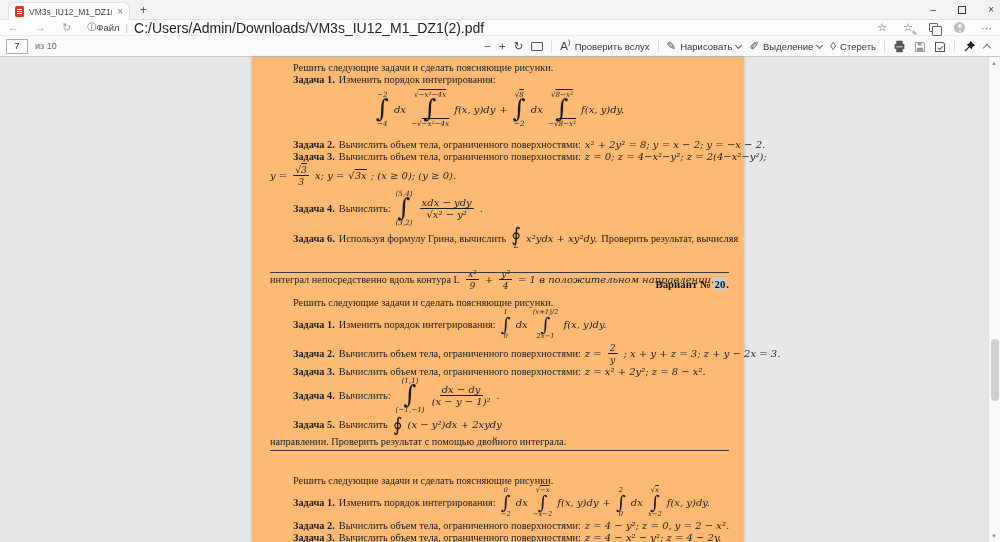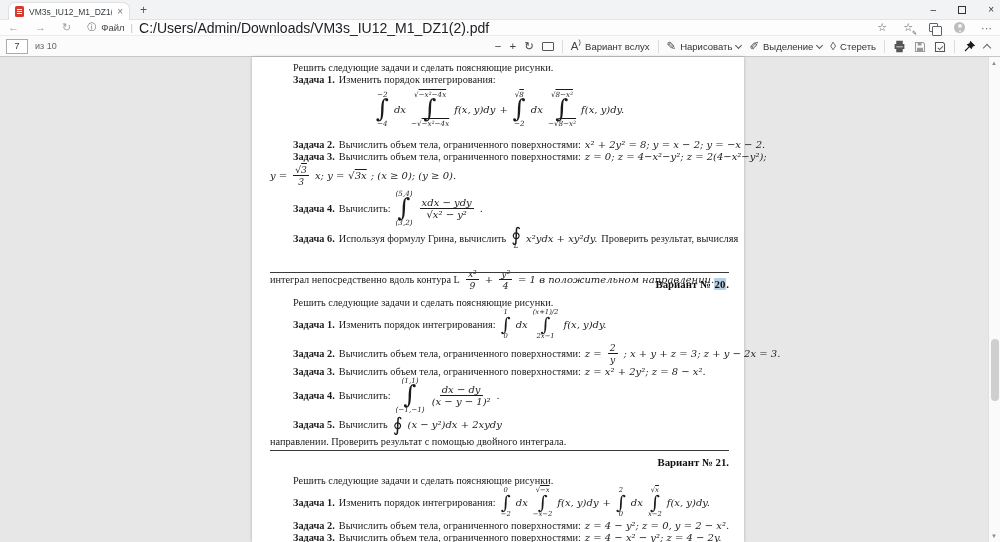--- a/index.html
+++ b/index.html
@@ -14,21 +14,21 @@
   .tabtitle { font-size:8.5px; color:#3c4043; white-space:nowrap; overflow:hidden; flex:1; }
   .tabclose { font-size:10px; color:#777; line-height:1; }
   .newtab { position:absolute; left:140px; top:3px; font-size:12px; color:#555; }
   .wincontrols { position:absolute; right:6px; top:0; height:20px; display:flex; align-items:center; gap:22px; }
   .wc { font-size:10px; color:#333; line-height:1; }
   .wc-max { width:8px; height:8px; border:1px solid #333; display:inline-block; }
 
   .addrbar { position:absolute; left:0; top:20px; width:1000px; height:16px; background:#fdfdfd; border-bottom:1px solid #ececec; display:flex; align-items:center; font-size:9.5px; color:#5f6368; }
   .addrbar .nav { margin-left:8px; display:flex; gap:16px; font-size:11px; color:#9aa0a6; }
   .addr-info { margin-left:16px; font-size:9px; color:#5f6368; }
-  .addr-prefix { margin-left:5px; color:#444; }
+  .addr-prefix { color:#444; }
   .addr-pipe { margin:0 6px; color:#c0c0c0; }
   .addr-url { color:#202124; font-size:14px; }
   .addr-right { position:absolute; right:8px; display:flex; align-items:center; gap:16px; }
   .a-icon { font-size:11px; color:#5f6368; position:relative; }
   .pencil-badge { position:absolute; right:-4px; bottom:-2px; font-size:6px; }
   .collections-icon { width:9px; height:9px; border:1px solid #5f6368; border-radius:1px; position:relative; display:inline-block; }
   .collections-icon:after { content:""; position:absolute; left:2px; top:2px; width:8px; height:8px; border:1px solid #5f6368; background:#fdfdfd; border-radius:1px; }
   .avatar { width:11px; height:11px; border-radius:50%; background:#bdbdbd; position:relative; display:inline-block; }
   .avatar:after { content:""; position:absolute; left:3.5px; top:2px; width:4px; height:4px; border-radius:50%; background:#f2f2f2; box-shadow:0 5px 0 -1px #f2f2f2; }
 
@@ -40,21 +40,21 @@
   .p-label { font-size:9.5px; color:#333; }
   .fit-icon { width:12px; height:9px; border:1px solid #555; border-radius:1px; display:inline-block; }
   .vsep { width:1px; height:13px; background:#dcdcdc; }
   .chev-down { width:5px; height:5px; border-right:1.2px solid #555; border-bottom:1.2px solid #555; transform:rotate(45deg); display:inline-block; margin-top:-2px; }
   .chev-up { width:6px; height:6px; border-right:1.2px solid #666; border-bottom:1.2px solid #666; transform:rotate(-135deg); display:inline-block; margin-top:3px; }
   .group { display:flex; align-items:center; gap:4px; }
   .svgicon { display:inline-flex; }
 
   
   .viewport { position:absolute; left:0; top:57px; width:1000px; height:485px; background:#e7e7e7; }
-  .page { position:absolute; left:252px; top:0; width:492px; height:485px; background:#ffffff; box-shadow:0 0 3px rgba(0,0,0,.25); }
+  .page { position:absolute; left:252px; top:0; width:492px; height:485px; background:#fdba74; box-shadow:0 0 3px rgba(0,0,0,.25); }
 
   .t-line { position:absolute; left:41px; right:12px; display:flex; align-items:center; gap:4px; white-space:nowrap; font:10.3px "Liberation Serif",serif; color:#1b1b1b; }
   .flush { left:18px; }
   .center { left:18px; right:15px; justify-content:center; }
   .lbl { font-weight:bold; }
   .m { font-style:italic; font-family:"DejaVu Serif",serif; font-size:10px; }
   .rd { font-style:normal; }
   .ov { text-decoration:overline; }
 
   .ig { display:inline-flex; flex-direction:column; align-items:center; line-height:1; margin:0 1px; }
@@ -119,21 +119,21 @@
   <input class="pagebox" value="7" style="">
   <span class="pageof">из 10</span>
   <div class="pdfbar-right">
     <span class="p-icon">−</span>
     <span class="p-icon">+</span>
     <span class="p-icon">↻</span>
     <span class="fit-icon"></span>
     <span class="vsep"></span>
     <div class="group">
       <span class="p-icon">A⁾</span>
-      <span class="p-label">Вариант вслух</span>
+      <span class="p-label">Проверить вслух</span>
     </div>
     <span class="vsep"></span>
     <div class="group">
       <span class="p-icon">✎</span>
       <span class="p-label">Нарисовать</span>
       <span class="chev-down"></span>
     </div>
     <div class="group">
       <span class="p-icon">✐</span>
       <span class="p-label">Выделение</span>
@@ -343,23 +343,20 @@
       </span>
       <span class="m">(x − y²)dx + 2xydy</span>
     </div>
 
     <div class="t-line flush" style="top:379px">
       <span>направлении. Проверить результат с помощью двойного интеграла.</span>
     </div>
 
     <div class="rule" style="top:393px"></div>
 
-    <div class="vhead" style="top:399px">
-      <span>Вариант № 21.</span>
-    </div>
 
     <div class="t-line" style="top:418px">
       <span>Решить следующие задачи и сделать поясняющие рисунки.</span>
     </div>
 
     <div class="t-line" style="top:428px;height:34px">
       <span class="lbl">Задача 1.</span>
       <span>Изменить порядок интегрирования:</span>
       <span class="ig small">
         <span class="il">0</span>

